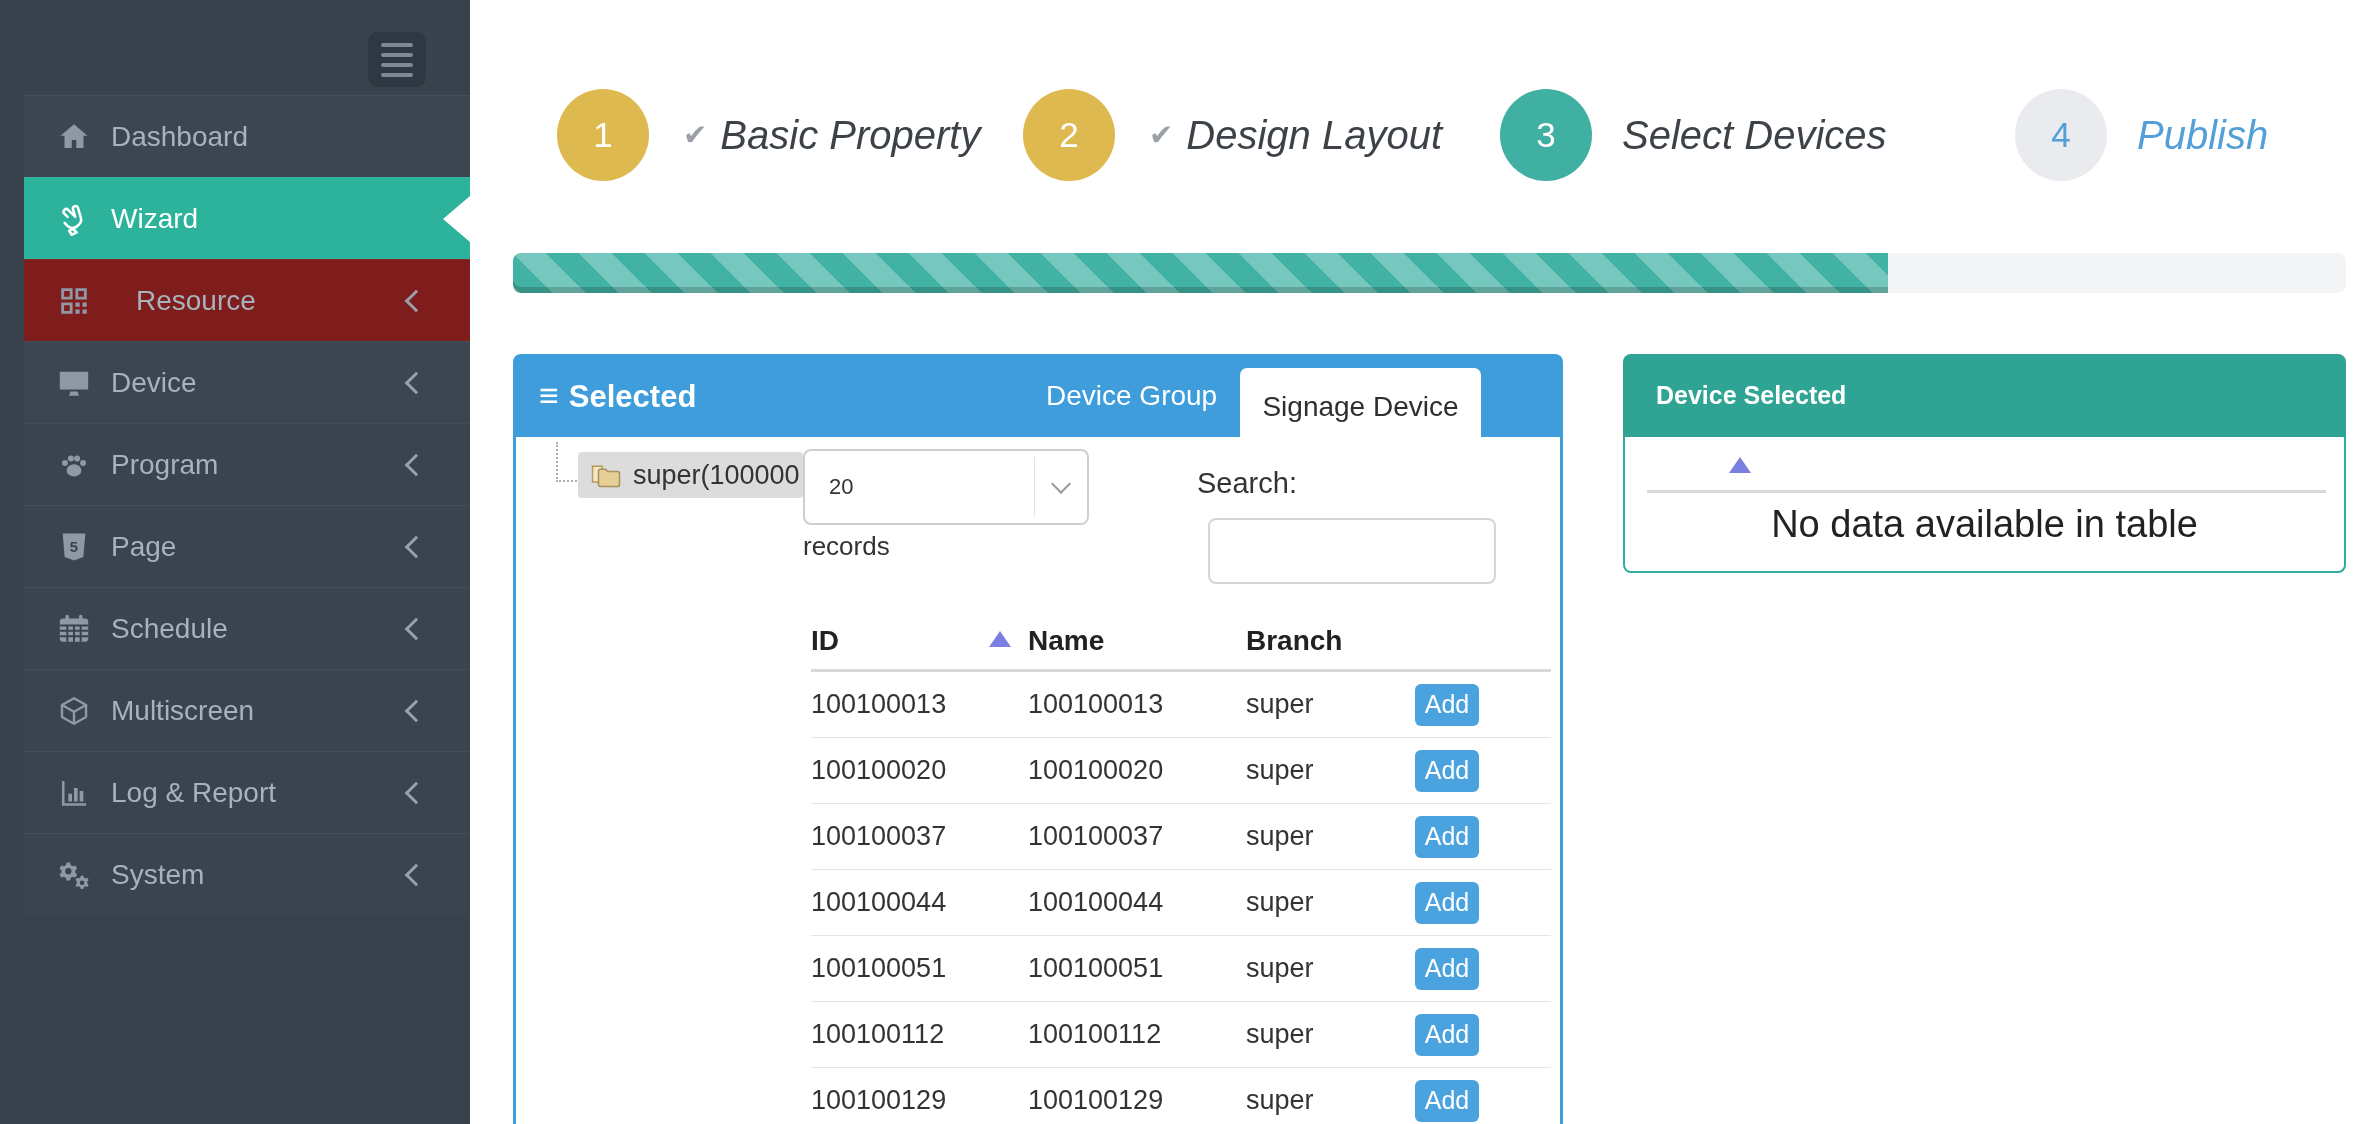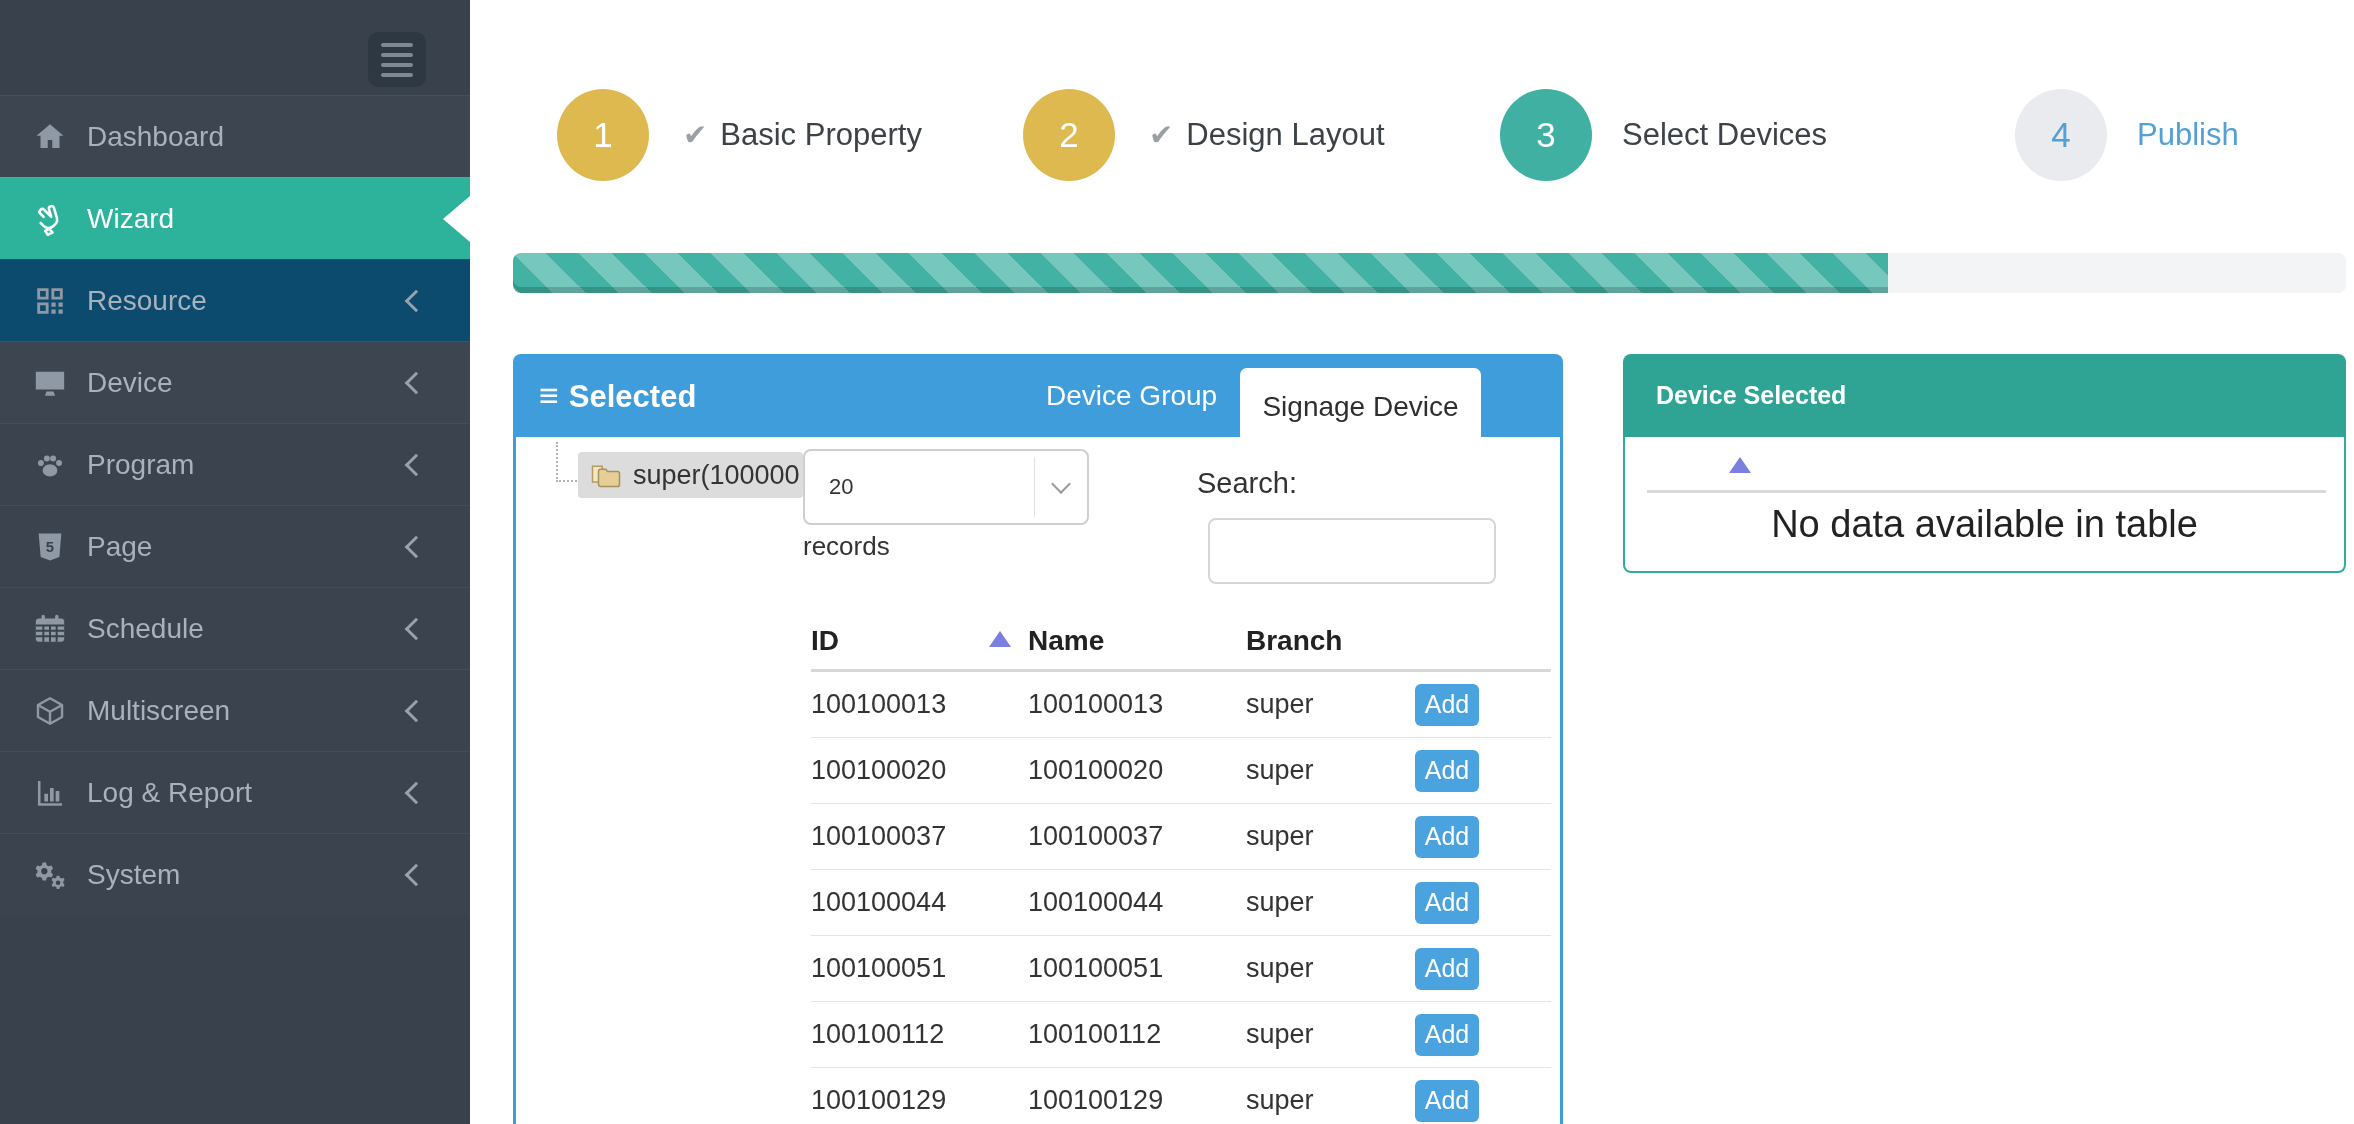--- a/index.html
+++ b/index.html
@@ -5,39 +5,39 @@
   html,body{margin:0;padding:0;background:#fff;}
   body{width:2354px;height:1124px;overflow:hidden;font-family:"Liberation Sans","DejaVu Sans",sans-serif;}
   .stage{position:relative;width:2354px;height:1124px;background:#ffffff;overflow:hidden;}
 
   
   .sidebar{position:absolute;left:0;top:0;width:470px;height:1124px;background:#39424c;}
   .hamburger-btn{position:absolute;left:368px;top:32px;width:58px;height:55px;background:#2d3842;border:none;border-radius:10px;cursor:pointer;padding:0;}
   .hamburger-btn .bars{display:flex;flex-direction:column;gap:6px;align-items:center;justify-content:center;height:100%;}
   .hamburger-btn .bar{width:32px;height:4px;background:#7e8994;border-radius:2px;}
   .menu{position:absolute;left:0;top:95px;width:470px;}
-  .menu-item{position:relative;height:81px;display:flex;align-items:center;border-top:1px solid rgba(255,255,255,0.05);background:#3a434e;cursor:pointer;}
+  .menu-item{position:relative;height:81px;display:flex;align-items:center;border-top:1px solid rgba(255,255,255,0.05);background:#3a434e;cursor:pointer;margin-left:24px;}
   .menu-item.shade-a{background:#3d4551;}
-  .menu-item.shade-b{background:#0c4a6e;}
+  .menu-item.shade-b{background:#7f1d1d;padding-left:25px;}
   .mi-icon{position:absolute;left:33px;width:34px;height:34px;color:#8f99a5;}
   .mi-icon svg{width:34px;height:34px;display:block;}
   .mi-label{margin-left:87px;font-size:28px;color:#a8b2bd;}
   .mi-chevron{position:absolute;right:46px;top:50%;width:13px;height:13px;margin-top:-8px;border-left:3px solid #98a2ad;border-bottom:3px solid #98a2ad;transform:rotate(45deg);}
   .menu-item.active{background:#2db39b;}
   .menu-item.active .mi-label,.menu-item.active .mi-icon{color:#ffffff;}
   .menu-item.active::after{content:"";position:absolute;right:0;top:50%;margin-top:-23px;width:0;height:0;border-top:23px solid transparent;border-bottom:23px solid transparent;border-right:27px solid #ffffff;}
 
   
   .step{position:absolute;top:89px;height:92px;display:flex;align-items:center;cursor:pointer;}
   .step-num{width:92px;height:92px;border-radius:50%;display:flex;align-items:center;justify-content:center;font-size:35px;color:#fff;flex:0 0 auto;}
   .step.done .step-num{background:#deb950;}
   .step.current .step-num{background:#3fb0a2;}
   .step.pending .step-num{background:#e9ebee;color:#539fd8;}
   .step-check{color:#9aa0a6;font-size:29px;margin:0 13px 0 34px;}
-  .step-label{font-size:31px;color:#3c4248;white-space:nowrap;}
+  .step-label{font-size:40px;color:#3c4248;white-space:nowrap;font-style:italic;}
   .step.pending .step-label{color:#539fd8;}
   .step.nocheck .step-label{margin-left:30px;}
 
   
   .progress{position:absolute;left:513px;top:253px;width:1833px;height:40px;background:#f3f4f5;border-radius:8px;}
   .progress-fill{height:100%;border-radius:8px 0 0 8px;background-color:#41b2a3;
     background-image:linear-gradient(45deg,rgba(255,255,255,.28) 25%,transparent 25%,transparent 50%,rgba(255,255,255,.28) 50%,rgba(255,255,255,.28) 75%,transparent 75%,transparent);
     background-size:66px 66px;box-shadow:inset 0 -6px 0 rgba(0,0,0,.18);}
 
   

